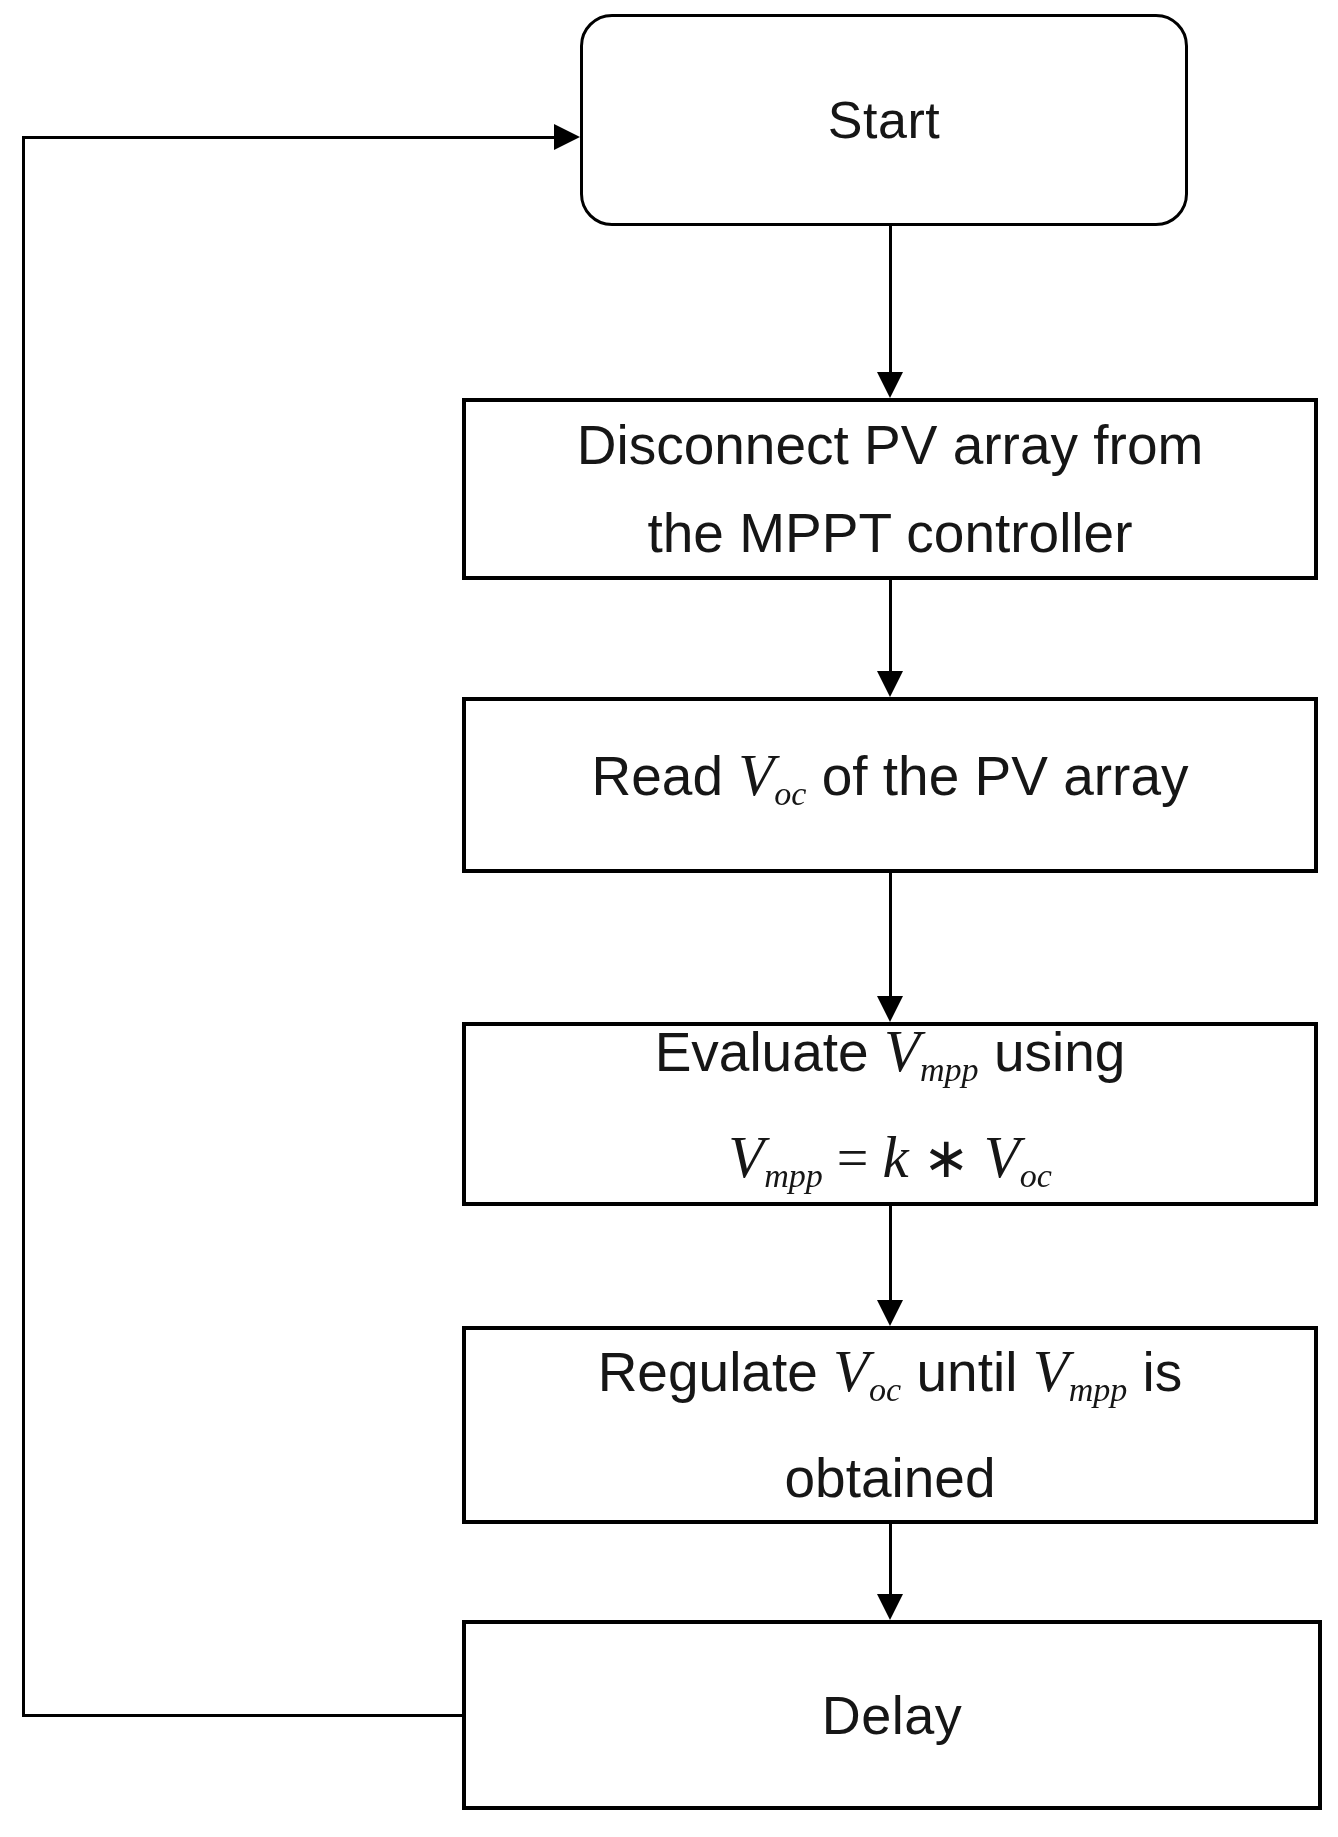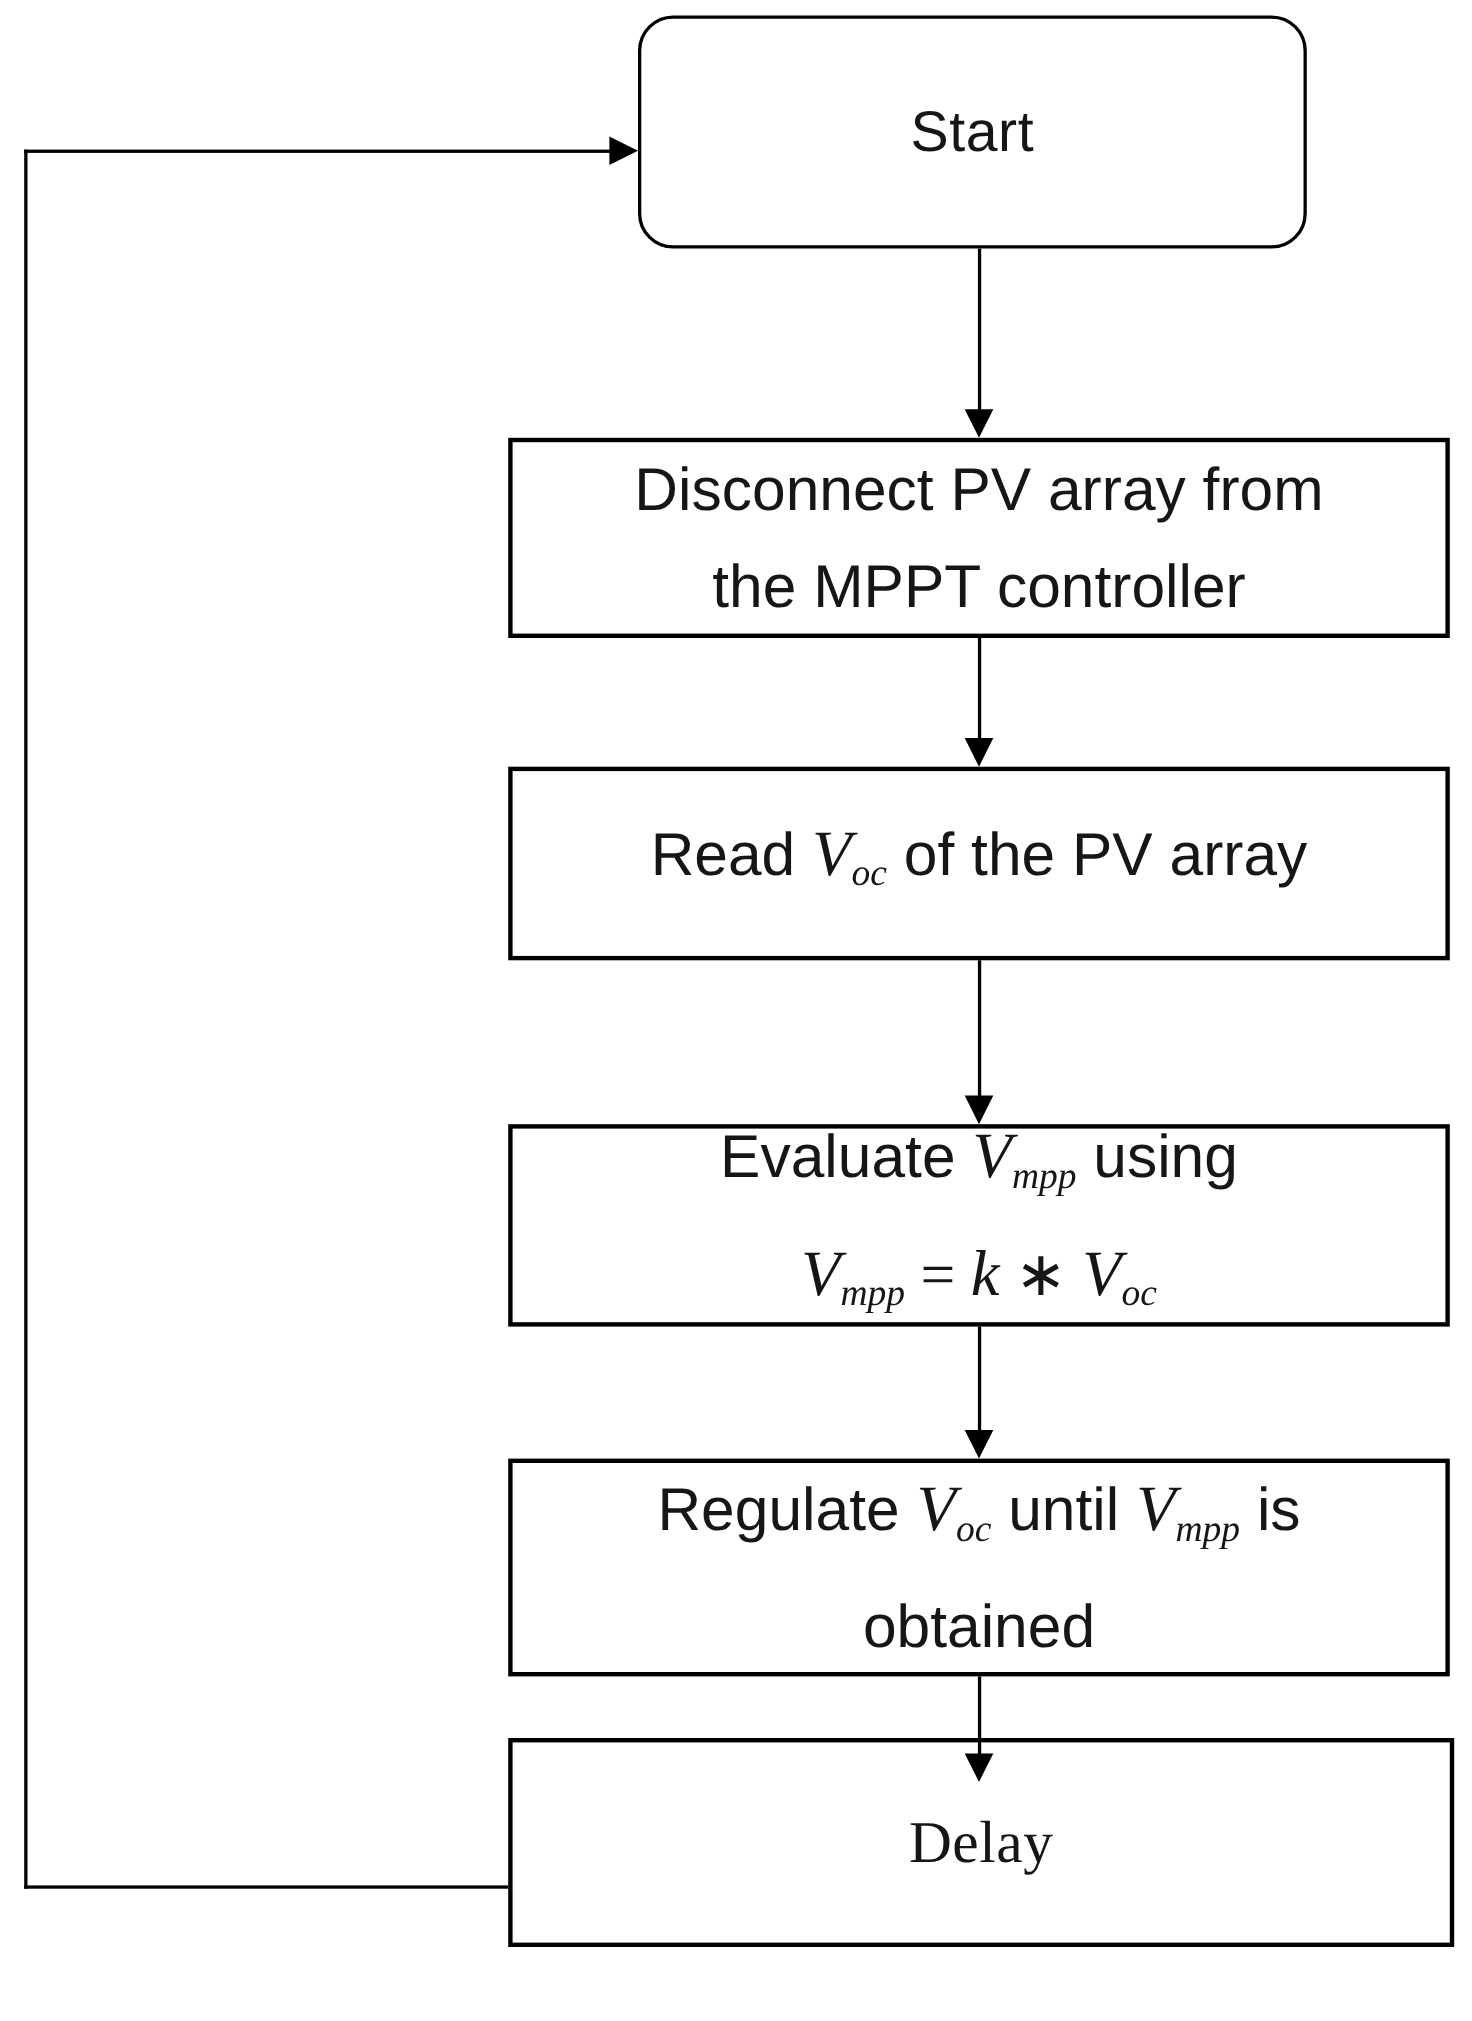--- a/index.html
+++ b/index.html
@@ -83,21 +83,21 @@
   <div class="node" style="left:462px;top:1022px;width:856px;height:184px;">
       <div class="rich-line"><span class="seg-p">Evaluate </span><span class="seg-v">V</span><span class="seg-s">mpp</span><span class="seg-p"> using</span></div>
       <div class="rich-line"><span class="seg-v">V</span><span class="seg-s">mpp</span><span class="seg-m"> = </span><span class="seg-v">k</span><span class="seg-m"> ∗ </span><span class="seg-v">V</span><span class="seg-s">oc</span></div>
     </div>
 
   <div class="node" style="left:462px;top:1326px;width:856px;height:198px;">
       <div class="rich-line"><span class="seg-p">Regulate </span><span class="seg-v">V</span><span class="seg-s">oc</span><span class="seg-p"> until </span><span class="seg-v">V</span><span class="seg-s">mpp</span><span class="seg-p"> is</span></div>
       <div class="rich-line"><span class="seg-p">obtained</span></div>
     </div>
 
-  <div class="node" style="left:462px;top:1580px;width:860px;height:190px;font-family:Liberation Serif, serif;">
+  <div class="node" style="left:462px;top:1620px;width:860px;height:190px;">
     <span class="plain-label" style="font-size:54px;">Delay</span>
   </div>
 
   <div class="vline" style="left:889px;top:226px;height:147px;"></div>
   <div class="ah-down" style="left:877px;top:372px;"></div>
 
   <div class="vline" style="left:889px;top:580px;height:92px;"></div>
   <div class="ah-down" style="left:877px;top:671px;"></div>
 
   <div class="vline" style="left:889px;top:873px;height:124px;"></div>

